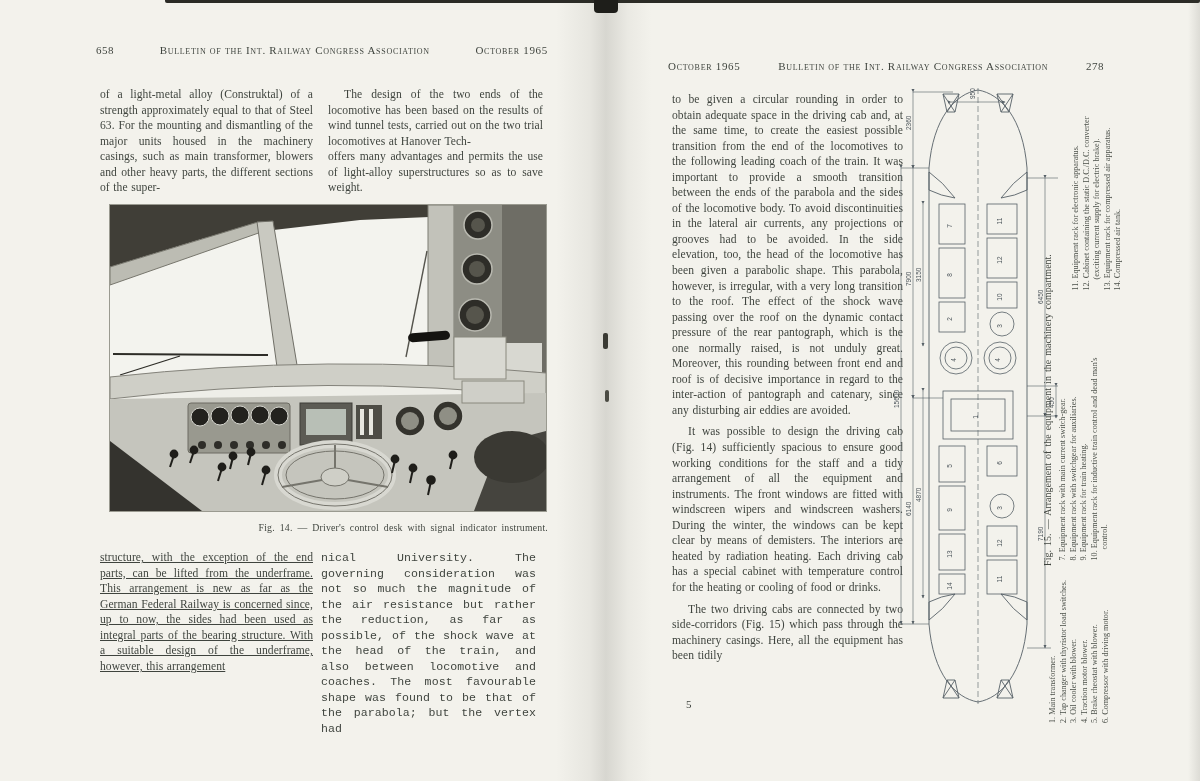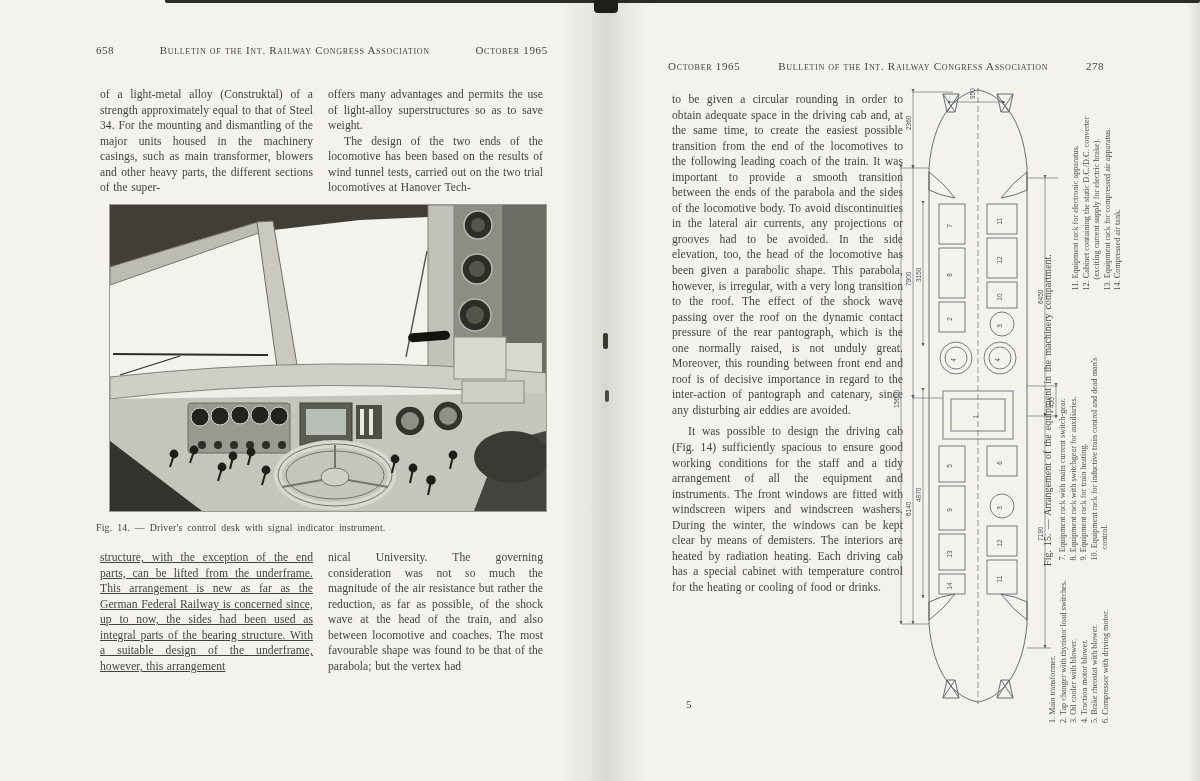--- a/index.html
+++ b/index.html
@@ -14,21 +14,21 @@
   .speck1{left:603px;top:333px;width:5px;height:16px;background:#3a3a33;border-radius:2px;}
   .speck2{left:605px;top:390px;width:4px;height:12px;background:#4a4a42;border-radius:2px;}
   .right-shade{left:1188px;top:0;width:12px;height:781px;background:linear-gradient(to right,rgba(60,60,54,0),rgba(60,60,54,.12));}
   
   .pagehead{display:flex;justify-content:space-between;align-items:baseline;font-size:10.5px;}
   .sc{font-variant:small-caps;letter-spacing:.7px;font-size:11px;}
   .pn{font-size:11px;letter-spacing:.5px;}
   
   .col{text-align:justify;font-size:11.6px;line-height:15.55px;letter-spacing:.05px;word-spacing:.6px;}
   .ind{text-indent:16px;}
-  .cap{font-size:9.8px;letter-spacing:.2px;word-spacing:2.2px;text-align:left;}
+  .cap{font-size:9.8px;letter-spacing:.2px;word-spacing:2.2px;text-align:right;}
   
   .rot{transform:rotate(-90deg);}
   .figcap{font-size:10px;word-spacing:1.6px;white-space:nowrap;text-align:center;}
   .legend{font-size:8.2px;line-height:1.28;color:#4a4f48;}
   .legend div{padding-left:11px;text-indent:-11px;}
 </style>
 </head>
 <body>
 
 <div class="canvas">
@@ -40,24 +40,24 @@
   <div class="abs speck2"></div>
   <div class="abs right-shade"></div>
 
   <div class="abs" style="left:96px;top:44px;width:452px;">
     <div class="pagehead">
       <span class="pn">658</span>
       <span class="sc">Bulletin of the Int. Railway Congress Association</span>
       <span class="sc">October 1965</span>
     </div>
 
-    <div class="abs col" style="left:4px;top:43px;width:213px;">of a light-metal alloy (Construktal) of a strength approximately equal to that of Steel 34.  For the mounting and dismantling of the major units housed in the machinery casings, such as main transformer, blowers and other heavy parts, the different sections of the super-</div>
+    <div class="abs col" style="left:4px;top:43px;width:213px;">of a light-metal alloy (Construktal) of a strength approximately equal to that of Steel 63.  For the mounting and dismantling of the major units housed in the machinery casings, such as main transformer, blowers and other heavy parts, the different sections of the super-</div>
     <div class="abs" style="left:232px;top:43px;width:215px;">
+      <div class="col ind">The design of the two ends of the locomotive has been based on the results of wind tunnel tests, carried out on the two trial locomotives at Hanover Tech-</div>
       <div class="col">offers many advantages and permits the use of light-alloy superstructures so as to save weight.</div>
-      <div class="col ind">The design of the two ends of the locomotive has been based on the results of wind tunnel tests, carried out on the two trial locomotives at Hanover Tech-</div>
     </div>
 
     <div class="abs" style="left:14px;top:161px;width:436px;height:306px;box-shadow:0 0 0 1px #9a9a90;">
       <svg width="436" height="306" viewBox="0 0 436 306">
         <rect width="436" height="306" fill="#eeeee8"></rect>
         <rect x="0" y="0" width="436" height="172" fill="#f3f3ee"></rect>
 
         <polygon points="0,0 436,0 436,7 250,15 95,33 0,62" fill="#403e37"></polygon>
         <polygon points="380,0 436,0 436,60 402,30" fill="#55534b"></polygon>
 
@@ -155,33 +155,34 @@
 
         <polygon points="0,236 92,306 0,306" fill="#34332e"></polygon>
         <polygon points="390,238 436,226 436,306 364,306" fill="#45443e"></polygon>
         <ellipse cx="402" cy="252" rx="38" ry="26" fill="#3a3933"></ellipse>
       </svg>
     </div>
 
     <div class="abs cap" style="left:0;top:478px;width:452px;">Fig. 14. — Driver's control desk with signal indicator instrument.</div>
 
     <div class="abs col" style="left:4px;top:506px;width:213px;text-decoration:underline;">structure, with the exception of the end parts, can be lifted from the underframe. This arrangement is new as far as the German Federal Railway is concerned since, up to now, the sides had been used as integral parts of the bearing structure.  With a suitable design of the underframe, however, this arrangement</div>
-    <div class="abs col" style="left:232px;top:506px;width:215px;">nical University.  The governing consideration was not so much the magnitude of the air resistance but rather the reduction, as far as possible, of the shock wave at the head of the train, and also between locomotive and coaches.  The most favourable shape was found to be that of the parabola; but the vertex had</div>
+    <div class="abs col" style="left:225px;top:506px;width:215px;font-family:Liberation Mono, monospace;">nical University.  The governing consideration was not so much the magnitude of the air resistance but rather the reduction, as far as possible, of the shock wave at the head of the train, and also between locomotive and coaches.  The most favourable shape was found to be that of the parabola; but the vertex had</div>
   </div>
 
   <div class="abs" style="left:668px;top:60px;width:436px;">
     <div class="pagehead">
       <span class="sc">October 1965</span>
       <span class="sc">Bulletin of the Int. Railway Congress Association</span>
       <span class="pn">278</span>
     </div>
 
     <div class="abs" style="left:4px;top:32px;width:231px;">
       <div class="col">to be given a circular rounding in order to obtain adequate space in the driving cab and, at the same time, to create the easiest possible transition from the end of the locomotives to the following leading coach of the train.  It was important to provide a smooth transition between the ends of the parabola and the sides of the locomotive body.  To avoid discontinuities in the lateral air currents, any projections or grooves had to be avoided.  In the side elevation, too, the head of the locomotive has been given a parabolic shape.  This parabola, however, is irregular, with a very long transition to the roof.  The effect of the shock wave passing over the roof on the dynamic contact pressure of the rear pantograph, which is the one normally raised, is not unduly great.  Moreover, this rounding between front end and roof is of decisive importance in regard to the inter-action of pantograph and catenary, since any disturbing air eddies are avoided.</div>
       <div class="col ind" style="margin-top:6px;">It was possible to design the driving cab (Fig. 14) sufficiently spacious to ensure good working conditions for the staff and a tidy arrangement of all the equipment and instruments.  The front windows are fitted with windscreen wipers and windscreen washers.  During the winter, the windows can be kept clear by means of demisters.  The interiors are heated by radiation heating.  Each driving cab has a special cabinet with temperature control for the heating or cooling of food or drinks.</div>
+      <div class="col ind" style="margin-top:6px;">The two driving cabs are connected by two side-corridors (Fig. 15) which pass through the machinery casings. Here, all the equipment has been tidily</div>
     </div>
     <div class="abs" style="left:18px;top:638px;font-size:11px;">5</div>
   </div>
 
   <div class="abs" style="left:893px;top:86px;width:175px;height:620px;">
     <svg width="175" height="620" viewBox="0 0 175 620">
       <defs>
         <marker id="ar" markerWidth="7" markerHeight="7" refX="5" refY="3.5" orient="auto">
           <path d="M0,1 L6,3.5 L0,6 Z" fill="#566066"></path>
         </marker>

